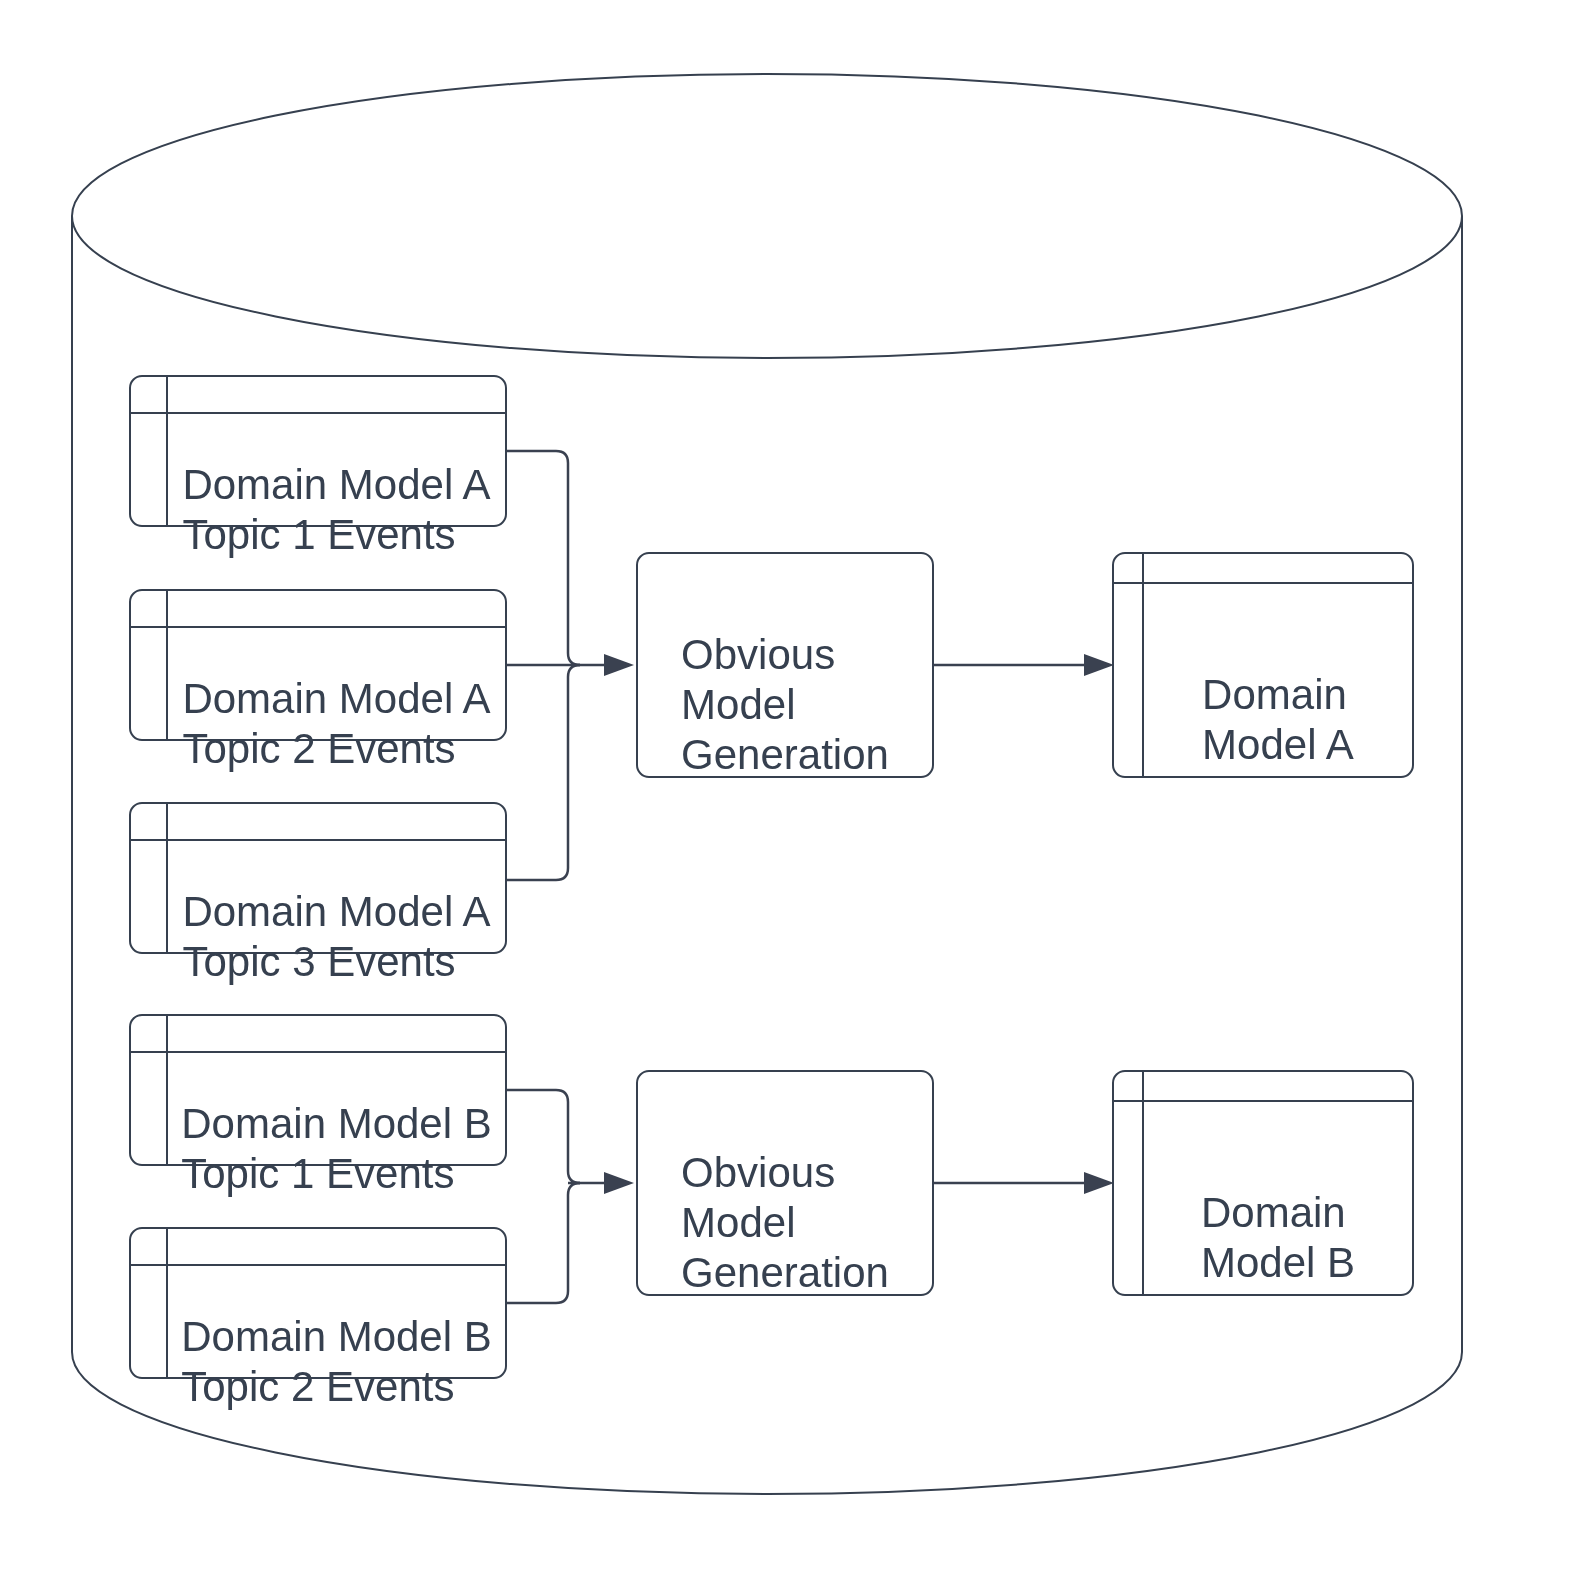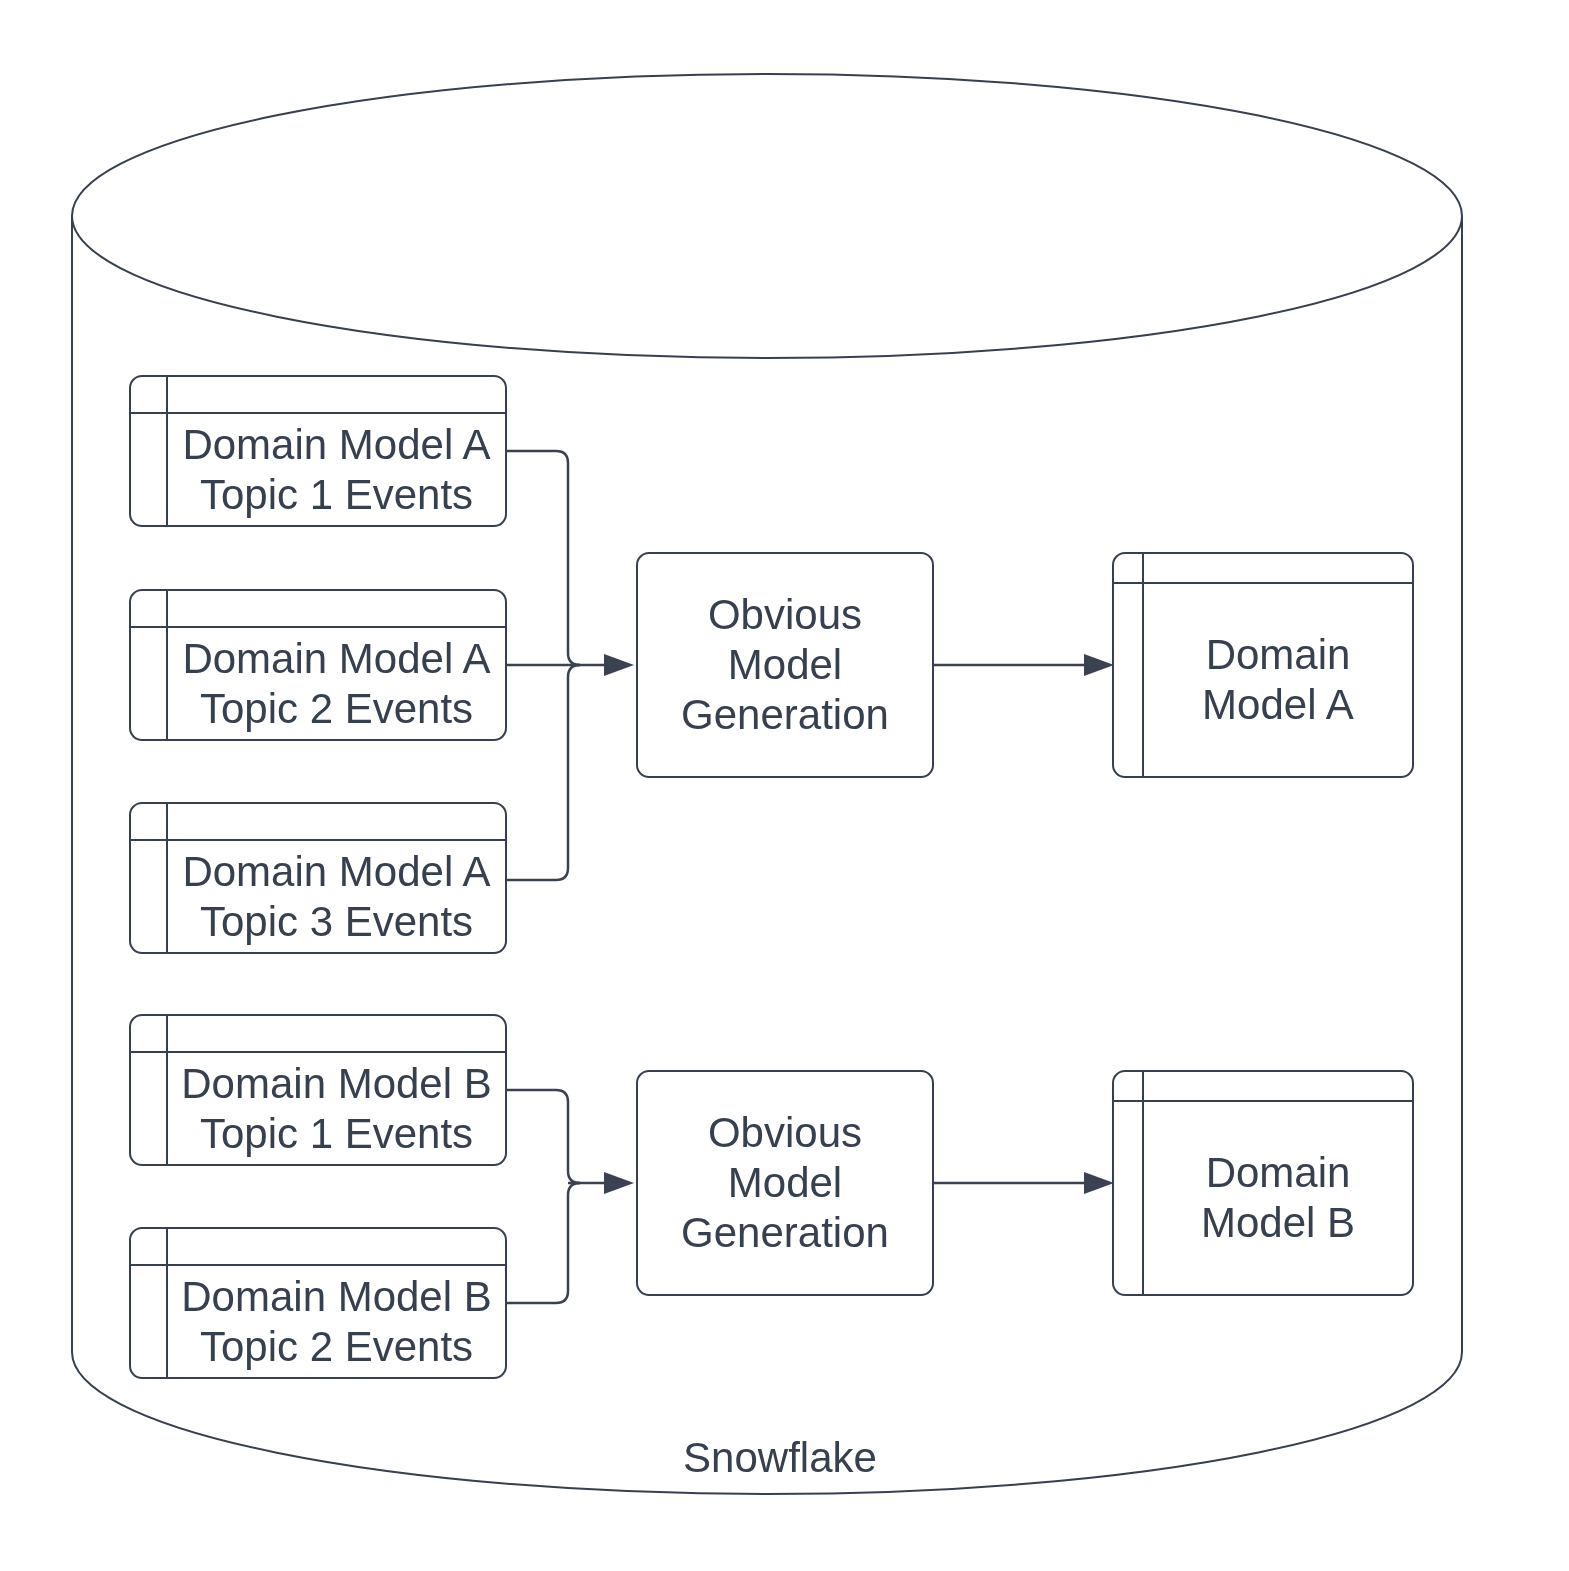--- a/index.html
+++ b/index.html
@@ -34,26 +34,26 @@
   .connector {
     stroke: #3a4150;
     stroke-width: 2.5;
     fill: none;
   }
   .label {
     position: absolute;
     display: flex;
     align-items: center;
     justify-content: center;
-    text-align: center;
     white-space: pre-line;
     font-size: 42px;
     line-height: 50px;
     color: #36404f;
     pointer-events: none;
+    margin-top: 40px;
   }
 </style>
 </head>
 <body>
 
 <div class="stage">
 
   <svg width="1569" height="1571" viewBox="0 0 1569 1571">
     <defs>
       <marker id="arrow" markerUnits="userSpaceOnUse" markerWidth="30" markerHeight="22" refX="0" refY="11" orient="auto">
@@ -139,15 +139,14 @@
 Generation</div>
   <div class="label" style="left:637px; top:1071px; width:296px; height:224px;">Obvious
 Model
 Generation</div>
 
   <div class="label" style="left:1143px; top:583px; width:270px; height:194px;">Domain
 Model A</div>
   <div class="label" style="left:1143px; top:1101px; width:270px; height:194px;">Domain
 Model B</div>
 
-  <div class="label" style="left:580px; top:1433px; width:400px; height:50px;">Snowflake</div>
 
 </div>
 
 </body></html>

